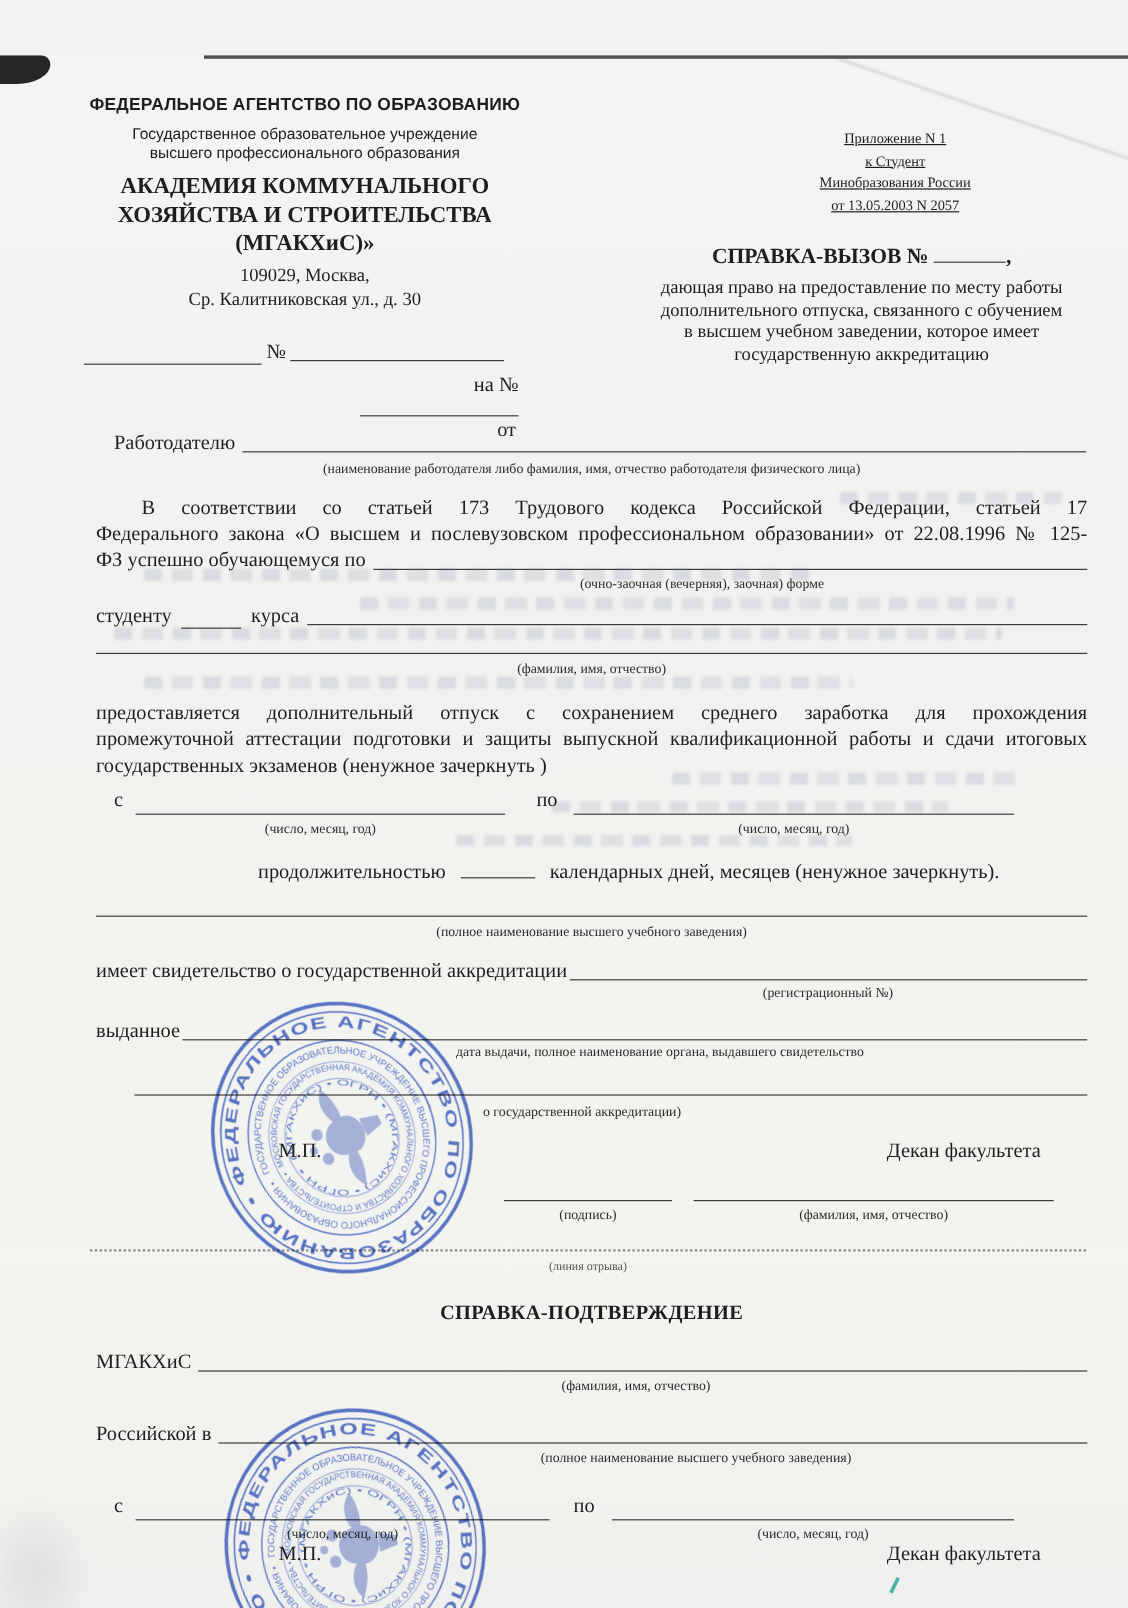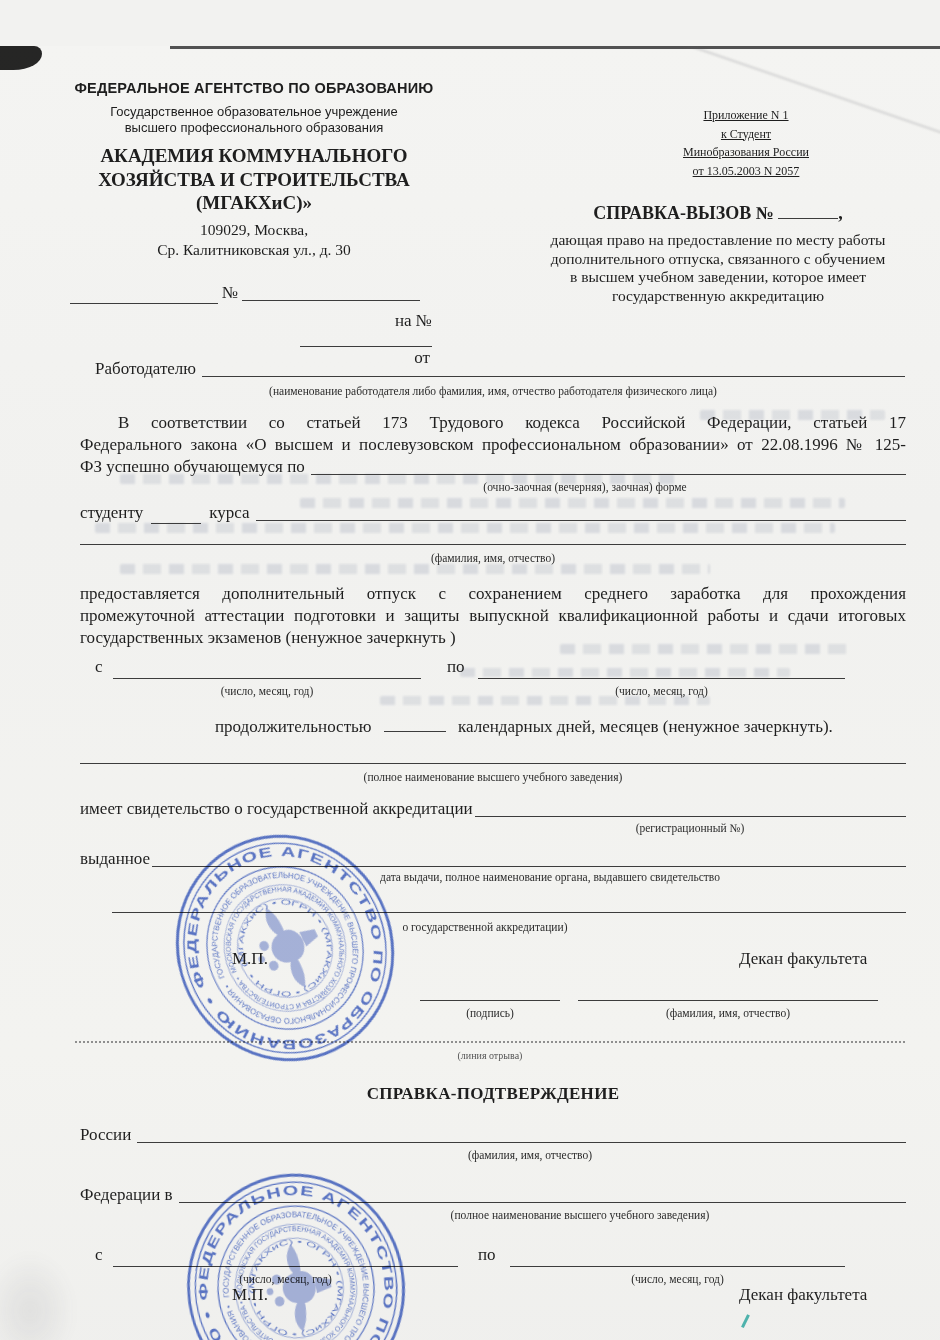--- a/index.html
+++ b/index.html
@@ -156,27 +156,27 @@
   <div class="abs line" style="left:578px;top:934px;width:300px;height:20px;"></div>
   <div class="abs cap c" style="left:420px;top:960px;width:140px;">(подпись)</div>
   <div class="abs cap c" style="left:578px;top:960px;width:300px;">(фамилия, имя, отчество)</div>
 
   <div class="abs tearline" style="left:75px;top:995px;width:830px;height:0;"></div>
   <div class="abs c" style="left:80px;top:1004px;width:820px;font-size:10px;color:#555;">(линия отрыва)</div>
 
   <div class="abs c b" style="left:80px;top:1038px;width:826px;font-size:17px;letter-spacing:.3px;">СПРАВКА-ПОДТВЕРЖДЕНИЕ</div>
 
   <div class="abs row fs" style="left:80px;top:1078px;width:826px;">
-    <span>России</span>
+    <span>МГАКХиС</span>
     <span class="fill"></span>
   </div>
   <div class="abs cap c" style="left:150px;top:1102px;width:760px;">(фамилия, имя, отчество)</div>
 
   <div class="abs row fs" style="left:80px;top:1138px;width:826px;">
-    <span>Федерации в</span>
+    <span>Российской в</span>
     <span class="fill"></span>
   </div>
   <div class="abs cap c" style="left:230px;top:1162px;width:700px;">(полное наименование высшего учебного заведения)</div>
 
   <span class="abs fs" style="left:95px;top:1198px;">с</span>
   <div class="abs line" style="left:113px;top:1200px;width:345px;height:20px;"></div>
   <span class="abs fs" style="left:478px;top:1198px;">по</span>
   <div class="abs line" style="left:510px;top:1200px;width:335px;height:20px;"></div>
   <div class="abs cap c" style="left:113px;top:1226px;width:345px;">(число, месяц, год)</div>
   <div class="abs cap c" style="left:510px;top:1226px;width:335px;">(число, месяц, год)</div>

